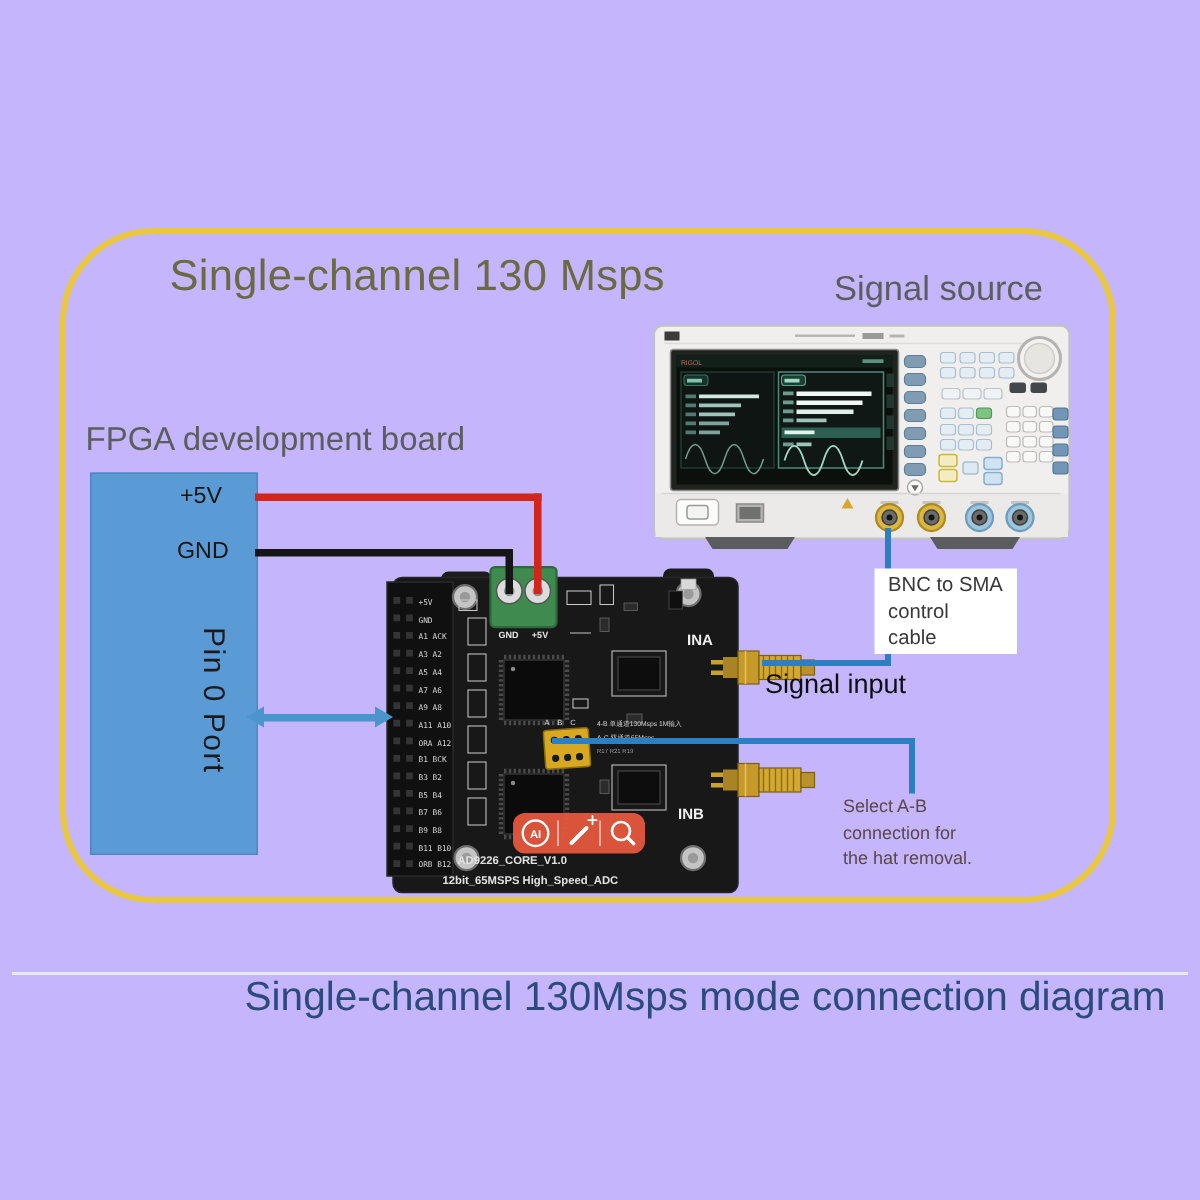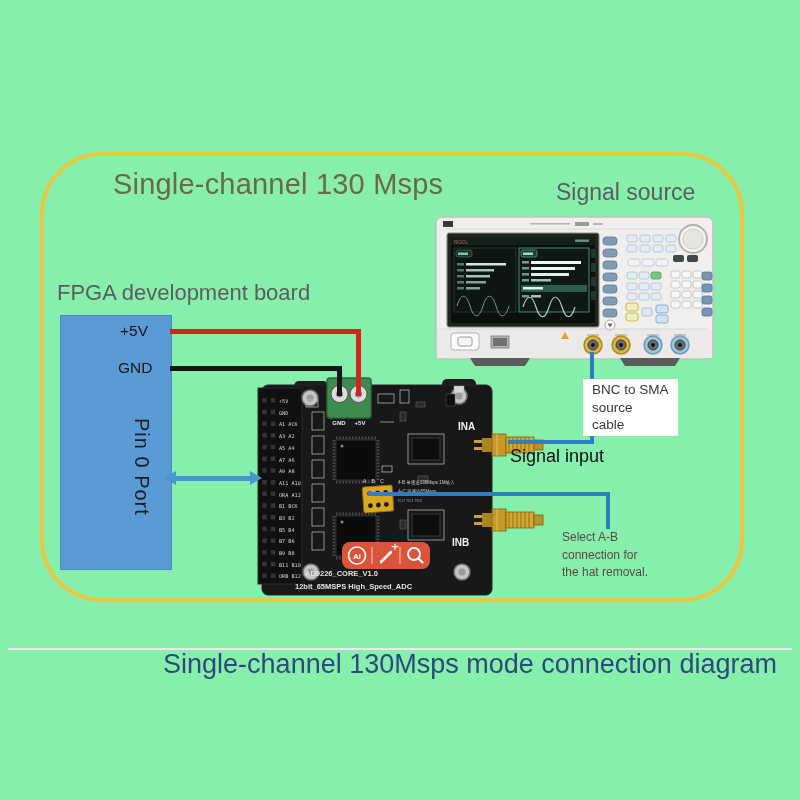--- a/index.html
+++ b/index.html
@@ -1,16 +1,16 @@
 <!DOCTYPE html>
 <html><head>
 <meta charset="utf-8">
 <style>
   html,body{margin:0;padding:0;background:#fff;}
-  #canvas{position:relative;width:800px;height:800px;background:#86efac;overflow:hidden;
+  #canvas{position:relative;width:800px;height:800px;background:#c4b5fd;overflow:hidden;
           font-family:"Liberation Sans", sans-serif;}
   .abs{position:absolute;}
   .frame{left:40px;top:152px;width:696px;height:442px;border:4px solid #e9c83f;border-radius:62px;}
   .title{left:113px;top:168px;font-size:29px;color:#6b6a42;letter-spacing:.2px;}
   .src-head{left:556px;top:179px;font-size:23px;color:#5d5d5d;}
   .fpga-head{left:57px;top:280px;font-size:22px;color:#5d5d5d;}
   .fpga-box{left:60px;top:315px;width:110px;height:253px;background:#5b9bd5;border:1px solid #4a8ac2;}
   .fpga-5v{left:120px;top:322px;font-size:15.5px;color:#161616;}
   .fpga-gnd{left:118px;top:359px;font-size:15.5px;color:#161616;}
   .pin0{left:130px;top:418px;font-size:20px;color:#1b1b1b;writing-mode:vertical-rl;letter-spacing:1px;}
@@ -382,21 +382,21 @@
   </svg>
 
   <div class="abs blue-line" style="left:590px;top:352px;width:4px;height:92px;"></div>
   <div class="abs blue-line" style="left:508px;top:440px;width:86px;height:4px;"></div>
 
   <div class="abs blue-line" style="left:368px;top:492px;width:242px;height:4px;"></div>
   <div class="abs blue-line" style="left:606px;top:492px;width:4px;height:37px;"></div>
 
   <div class="abs lbl lbl-signal-input">Signal input</div>
   <div class="abs lbl lbl-bnc">BNC to SMA
-source
+control
 cable</div>
   <div class="abs lbl lbl-select">Select A-B
 connection for
 the hat removal.</div>
 
   <div class="abs caption">Single-channel 130Msps mode connection diagram</div>
   <div class="abs faint-line"></div>
 
 </div>
 

